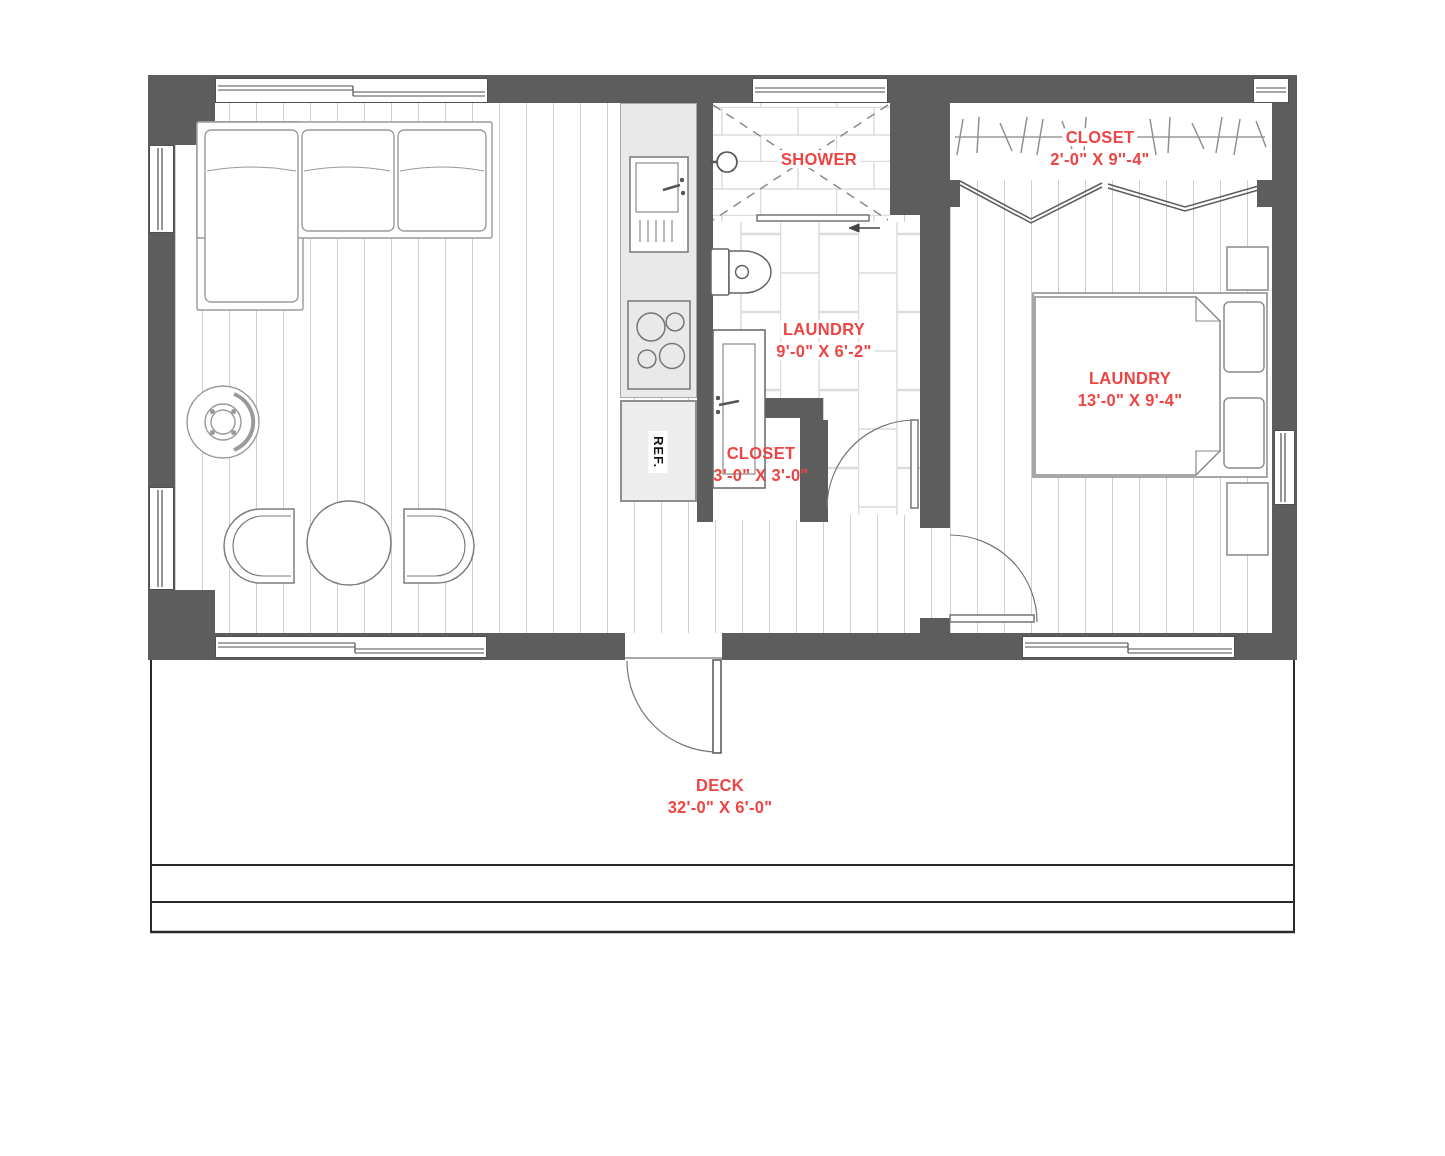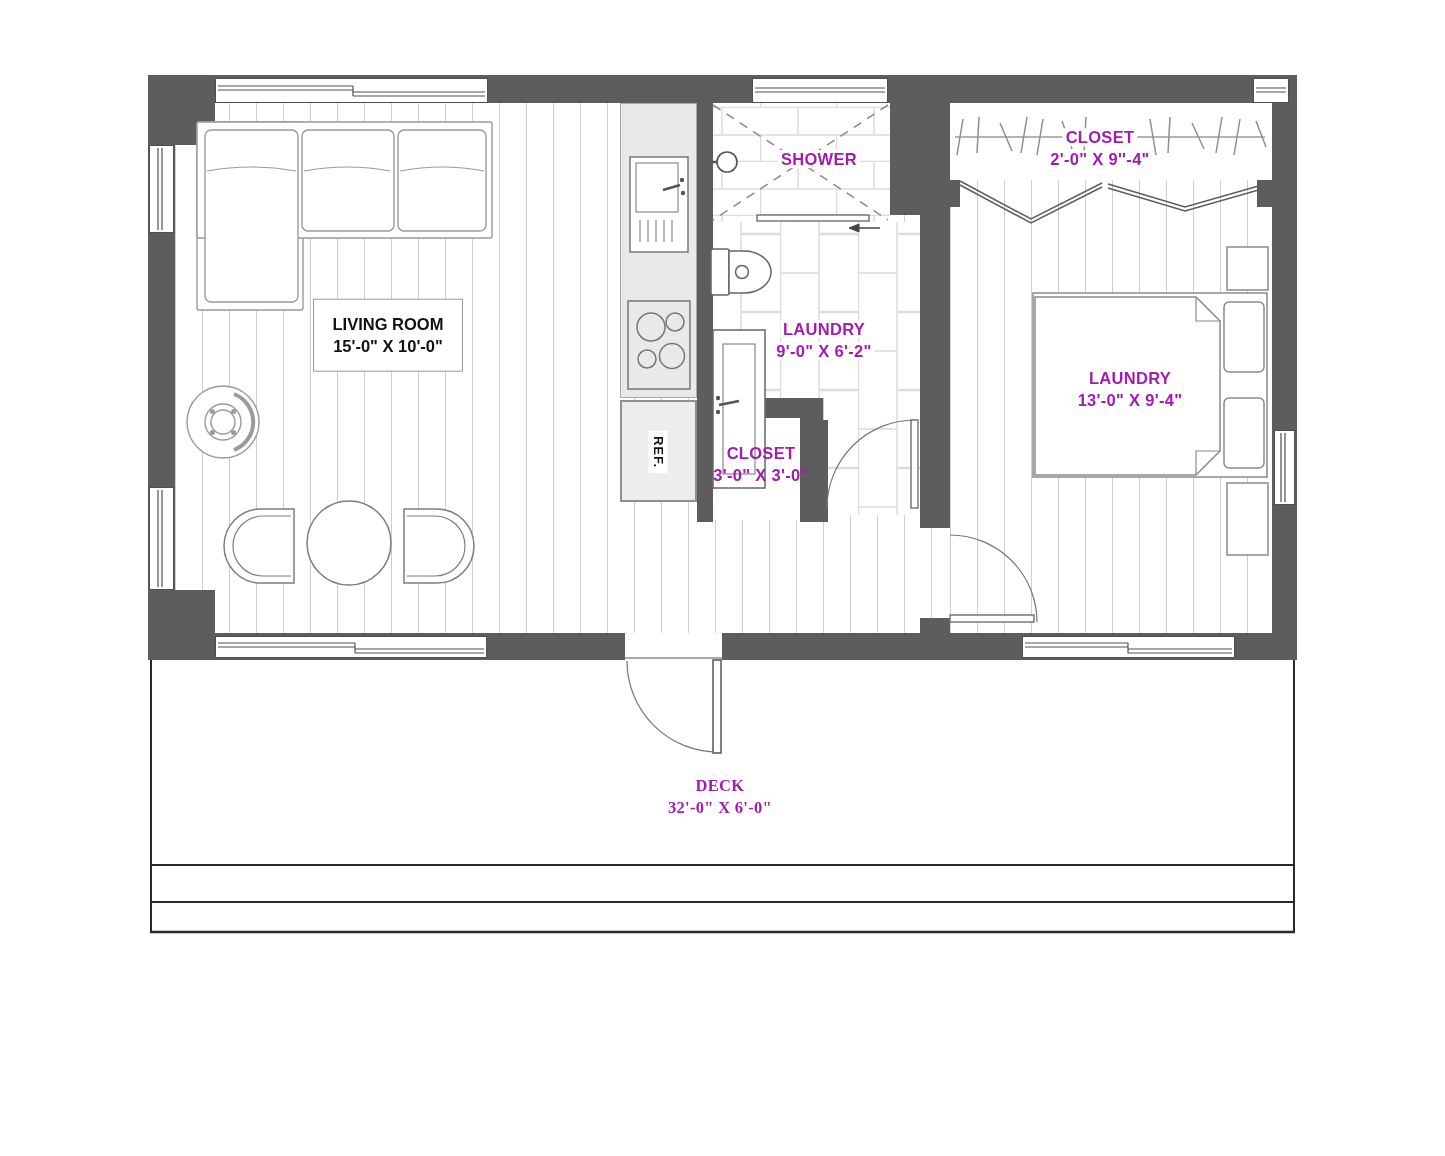--- a/index.html
+++ b/index.html
@@ -8,21 +8,21 @@
   .wall{position:absolute;background:#5d5d5d;}
   .win{position:absolute;background:#ffffff;border:1px solid #4f4f4f;box-sizing:border-box;}
   .floor-planks{position:absolute;background:
       repeating-linear-gradient(90deg,#cfcfcf 0 1px,#ffffff 1px 27px);}
   .floor-white{position:absolute;background:#ffffff;}
   .counter{position:absolute;background:#e9e9e9;border:1px solid #a8a8a8;box-sizing:border-box;}
   .refbox{position:absolute;background:#ededed;border:2px solid #8f8f8f;box-sizing:border-box;}
   .gap{position:absolute;background:#ffffff;}
   svg.linework{position:absolute;left:0;top:0;pointer-events:none;}
   .label{position:absolute;transform:translate(-50%,-50%);text-align:center;
-         font-weight:bold;font-size:16.5px;color:#a21caf;line-height:1.32;
+         font-weight:bold;font-size:16.5px;color:#ef4444;line-height:1.32;
          letter-spacing:.3px;white-space:nowrap;z-index:30;}
   .label .bg{background:#fff;padding:0 3px;}
   .room-box{position:absolute;transform:translate(-50%,-50%);border:1px solid #9a9a9a;
             background:#fff;padding:13px 6px;width:136px;text-align:center;
             font-weight:bold;font-size:16.5px;color:#111;line-height:1.35;z-index:30;}
   .ref-label{position:absolute;transform:translate(-50%,-50%) rotate(90deg);
              font-weight:bold;font-size:13px;color:#111;background:#fff;
              padding:2px 5px;letter-spacing:1px;z-index:30;}
   .plan-title{position:absolute;left:722px;top:1040px;transform:translate(-50%,-50%);
               font-weight:bold;font-size:52px;letter-spacing:9px;color:#55565a;z-index:30;}
@@ -218,24 +218,20 @@
 
     <g stroke="#2a2a2a" stroke-width="2" fill="none">
       <line x1="151" y1="660" x2="151" y2="932"></line>
       <line x1="1294" y1="660" x2="1294" y2="932"></line>
       <line x1="151" y1="865" x2="1294" y2="865"></line>
       <line x1="151" y1="902" x2="1294" y2="902"></line>
       <line x1="150" y1="932" x2="1295" y2="932" stroke-width="2.5"></line>
     </g>
   </svg>
 
-  <div class="room-box" style="left:388px;top:335px;">
-    <div>LIVING ROOM</div>
-    <div>15'-0" X 10'-0"</div>
-  </div>
 
   <div class="label" style="left:819px;top:160px;">
     <span class="bg">SHOWER</span>
   </div>
 
   <div class="label" style="left:1100px;top:149px;">
     <div><span class="bg">CLOSET</span></div>
     <div><span class="bg">2'-0" X 9''-4"</span></div>
   </div>
 
@@ -247,21 +243,21 @@
   <div class="label" style="left:761px;top:465px;">
     <div>CLOSET</div>
     <div>3'-0" X 3'-0"</div>
   </div>
 
   <div class="label" style="left:1130px;top:390px;">
     <div>LAUNDRY</div>
     <div>13'-0" X 9'-4"</div>
   </div>
 
-  <div class="label" style="left:720px;top:797px;font-family:Liberation Serif, serif;">
+  <div class="label" style="left:720px;top:797px;">
     <div>DECK</div>
     <div>32'-0" X 6'-0"</div>
   </div>
 
   <div class="ref-label" style="left:658px;top:452px;">REF.</div>
 
 
 </div>
 
 </body></html>

